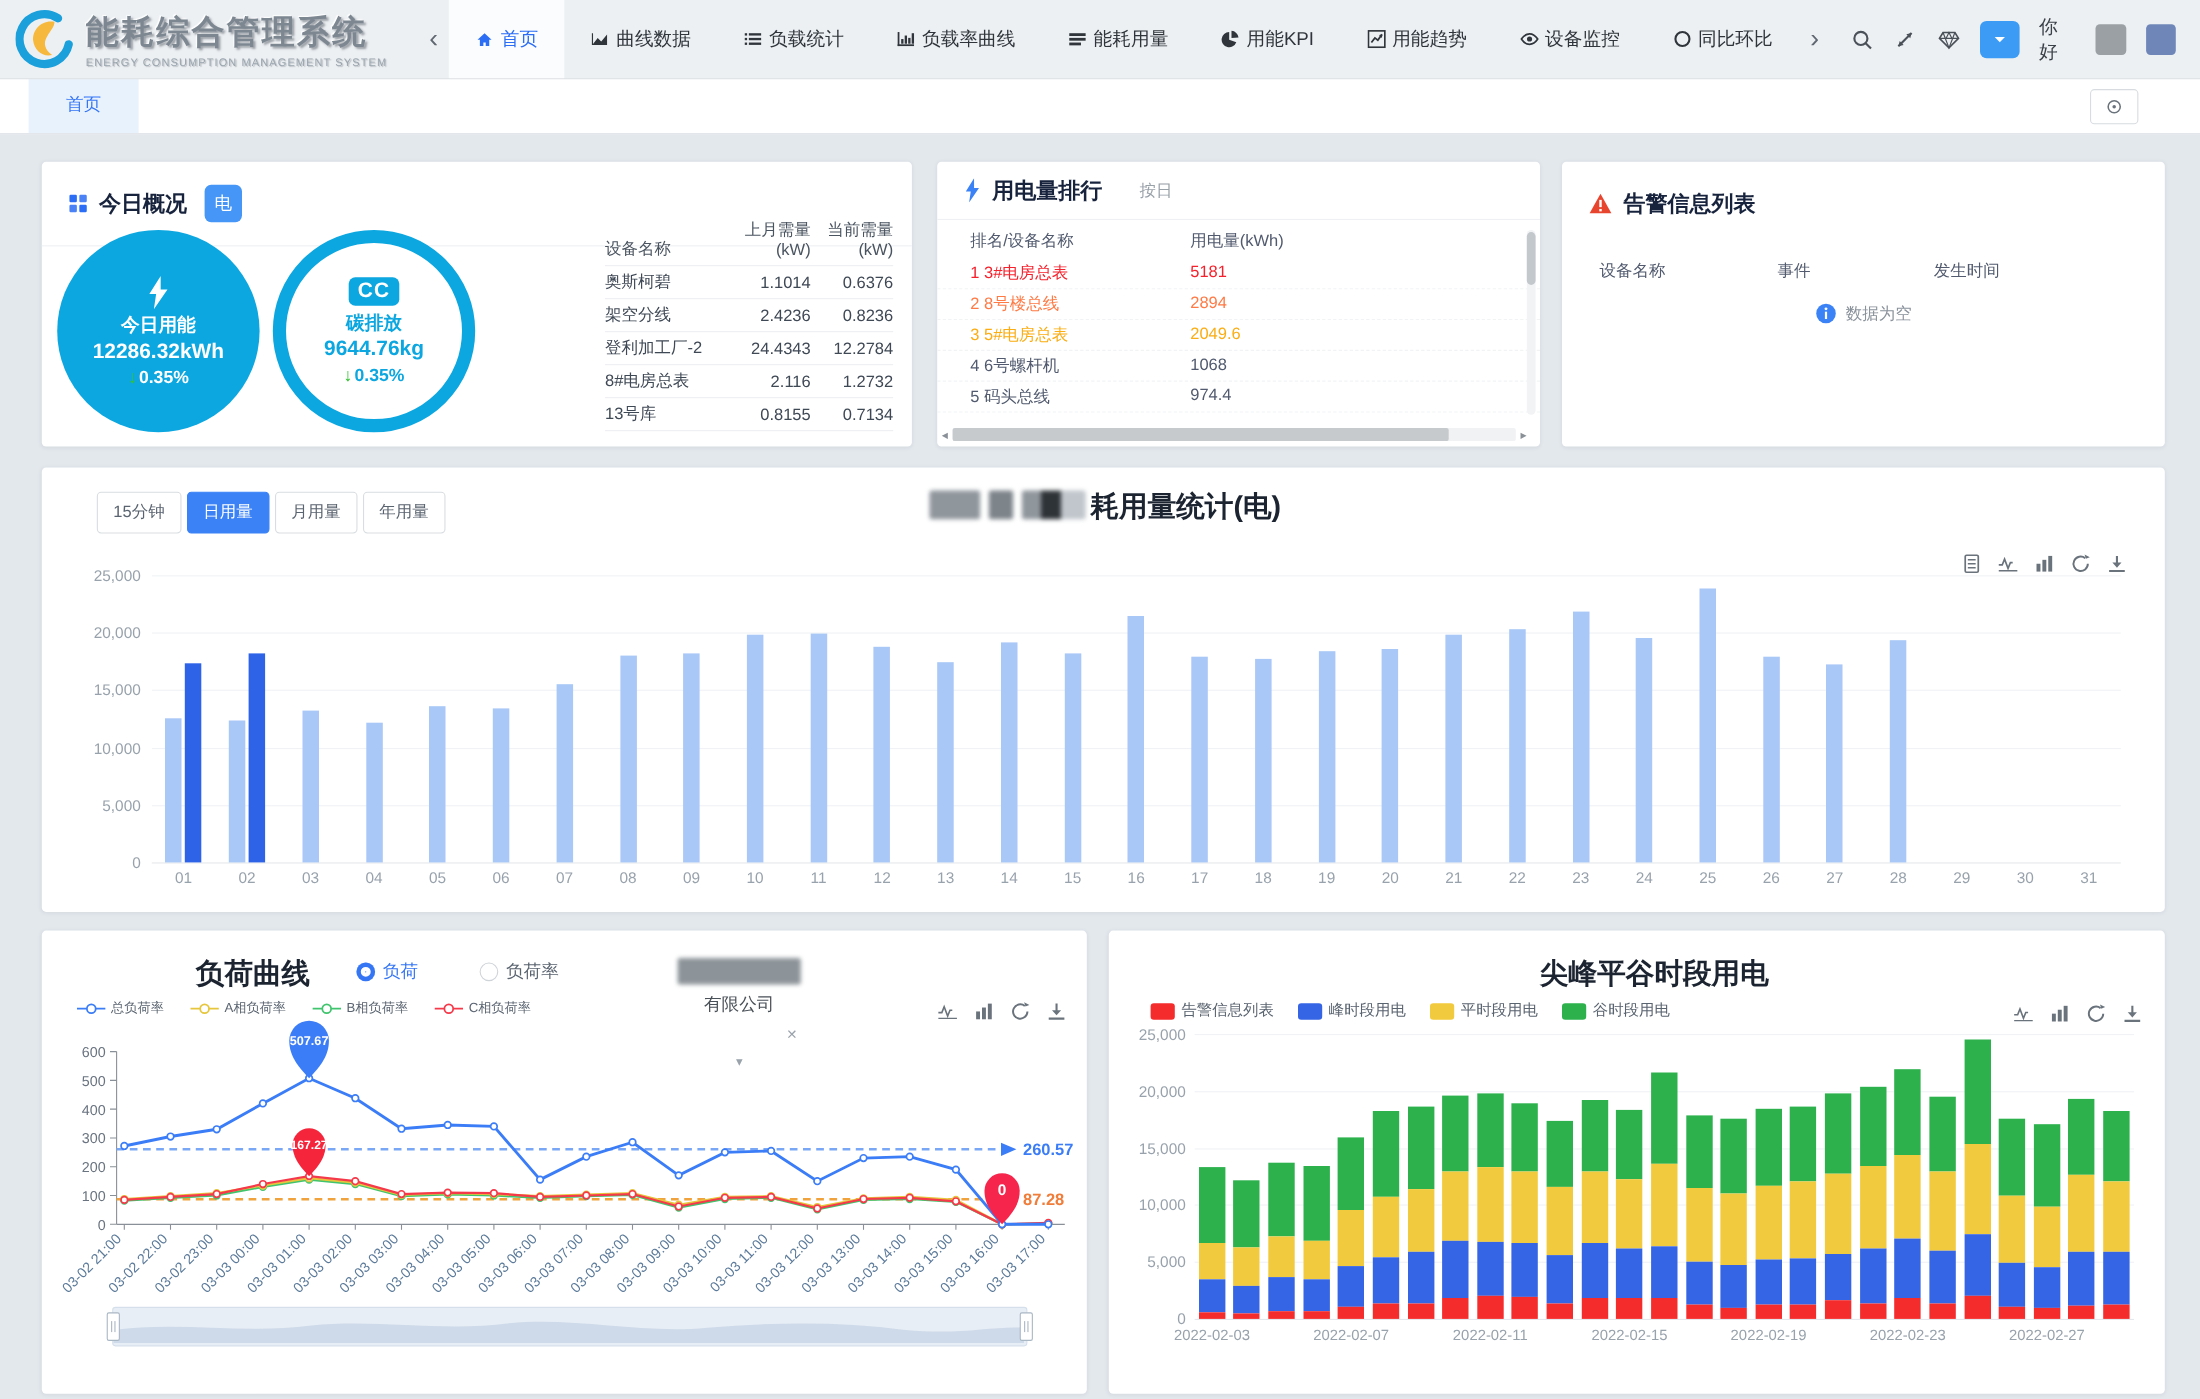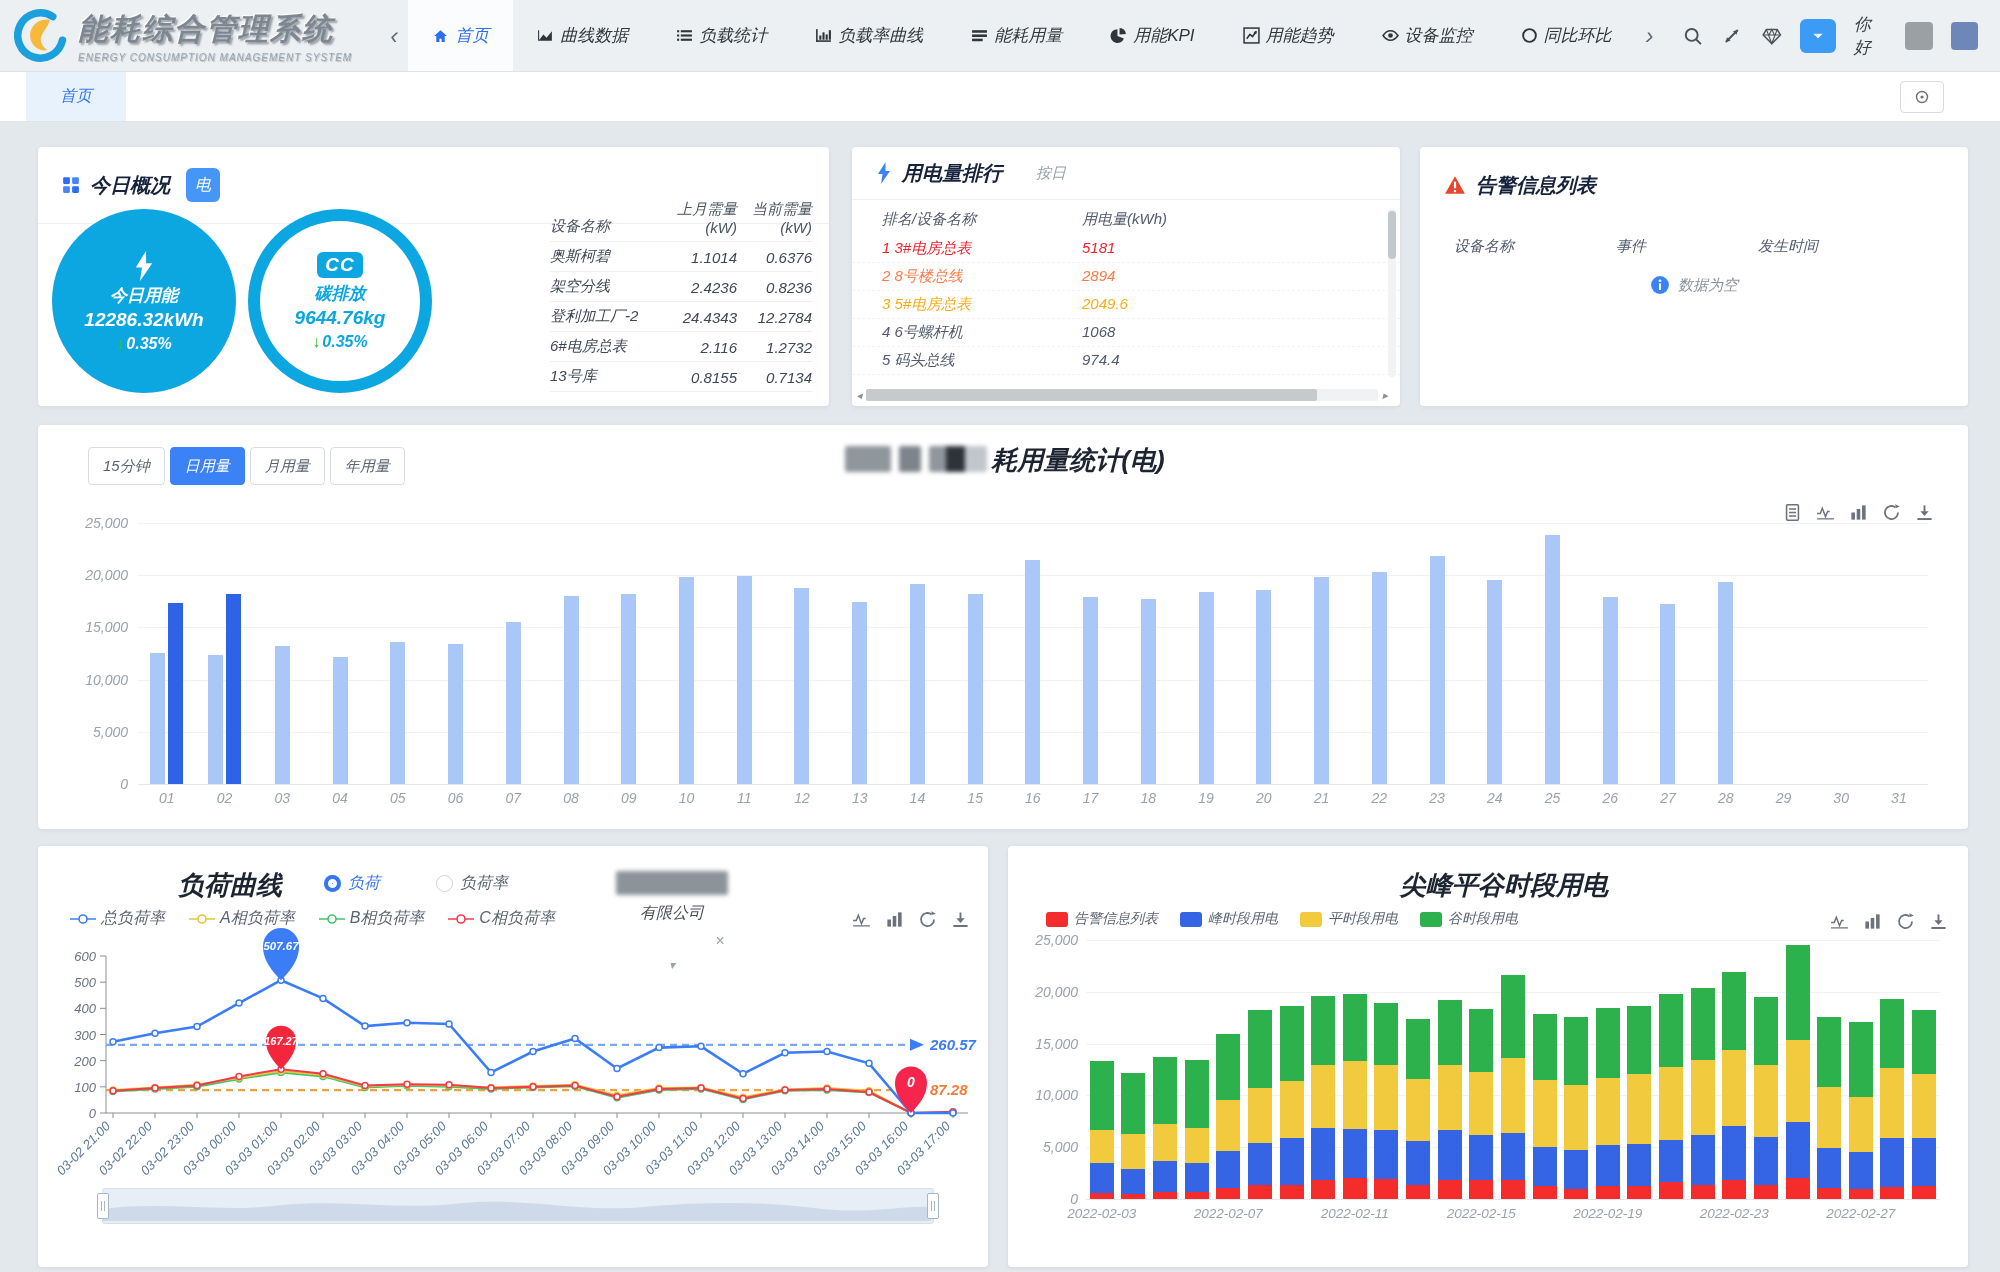--- a/index.html
+++ b/index.html
@@ -1,17 +1,17 @@
 <!DOCTYPE html>
 <html><head>
 <meta charset="utf-8">
 <style>
   html,body{margin:0;padding:0;}
   body{width:2000px;height:1272px;background:#e3e8ed;font-family:"Liberation Sans",sans-serif;overflow:hidden;}
-  #app{position:relative;width:2000px;height:956px;font-style:italic;}
+  #app{position:relative;width:2000px;height:956px;}
   
   .header{position:absolute;left:0;top:0;width:2000px;height:71px;background:#edf0f3;border-bottom:1px solid #dfe3e6;display:flex;align-items:center;z-index:5;}
   .logo-wrap{display:flex;align-items:center;padding-left:14px;width:370px;}
   .logo{width:56px;height:56px;display:inline-block;}
   .logo-text{margin-left:8px;}
   .logo-title{font-size:30px;font-weight:bold;color:#7d8791;letter-spacing:2px;text-shadow:2px 2px 2px rgba(50,60,70,.45),-1px -1px 1px #fff;}
   .logo-sub{font-size:10px;color:#9aa5ae;letter-spacing:1px;margin-top:2px;text-shadow:1px 1px 1px rgba(50,60,70,.3);}
   .nav-chevron{color:#5f6770;font-size:24px;padding:0 10px;cursor:pointer;}
   .main-nav{display:flex;align-items:center;height:71px;}
   .nav-item{display:flex;align-items:center;gap:6px;padding:0 24px;height:71px;font-size:17px;color:#2f353b;cursor:pointer;white-space:nowrap;}
@@ -106,21 +106,21 @@
   .radio-opt{position:absolute;display:flex;align-items:center;gap:7px;font-size:16px;cursor:pointer;top:5px;}
   .rdot{width:17px;height:17px;border-radius:50%;box-sizing:border-box;}
   .rdot.sel{background:#3576f5;border:none;box-shadow:inset 0 0 0 4px #3576f5,inset 0 0 0 8px #fff;background:#3576f5;}
   .rdot.unsel{border:1px solid #cfd4d9;background:#fff;}
   .radio-load{left:286px;color:#3576f5;}
   .radio-rate{left:398px;color:#5a6470;}
   .company-select{position:absolute;left:578px;top:3px;display:flex;align-items:center;gap:8px;font-size:16px;color:#4a5158;cursor:pointer;flex-direction:column;}
   .company-blur{width:112px;height:24px;background:#8d9499;border-radius:2px;filter:blur(2px);}
   .sel-x{color:#9aa2ab;font-size:16px;margin-left:96px;}
   .sel-caret{color:#9aa2ab;font-size:12px;}
-  .load-legend{position:absolute;left:32px;top:62px;display:flex;gap:24px;font-size:16px;color:#5a6470;align-items:center;}
+  .load-legend{position:absolute;left:32px;top:62px;display:flex;gap:24px;font-size:12px;color:#5a6470;align-items:center;}
   .lleg{display:flex;align-items:center;gap:5px;cursor:pointer;}
   #load-toolbox{right:18px;top:64px;}
   #load-svg{position:absolute;left:0;top:96px;overflow:visible;}
   .dz-slider{position:absolute;left:64px;top:342px;width:830px;height:34px;background:#e8eef6;border:1px solid #d5dfeb;border-radius:3px;}
   .dz-handle{position:absolute;top:4px;width:12px;height:26px;background:#fff;border:1px solid #a9b6c4;border-radius:2px;box-sizing:border-box;cursor:ew-resize;}
   .dz-handle::before{content:"";position:absolute;left:3px;top:7px;width:1px;height:10px;background:#a9b6c4;}
   .dz-handle::after{content:"";position:absolute;left:6px;top:7px;width:1px;height:10px;background:#a9b6c4;}
   
   #tou-card{left:1008px;top:846px;width:960px;height:421px;overflow:hidden;}
   .tou-title{position:absolute;left:0;right:0;top:22px;text-align:center;font-size:26px;font-weight:bold;color:#1b2430;padding-left:32px;}
@@ -344,21 +344,21 @@
           <span class="dt-c c0">架空分线</span>
           <span class="dt-c c1">2.4236</span>
           <span class="dt-c c2">0.8236</span>
         </div>
         <div class="dt-row">
           <span class="dt-c c0">登利加工厂-2</span>
           <span class="dt-c c1">24.4343</span>
           <span class="dt-c c2">12.2784</span>
         </div>
         <div class="dt-row">
-          <span class="dt-c c0">6#电房总表</span>
+          <span class="dt-c c0">8#电房总表</span>
           <span class="dt-c c1">2.116</span>
           <span class="dt-c c2">1.2732</span>
         </div>
         <div class="dt-row">
           <span class="dt-c c0">13号库</span>
           <span class="dt-c c1">0.8155</span>
           <span class="dt-c c2">0.7134</span>
         </div>
       </div>
   </div>

